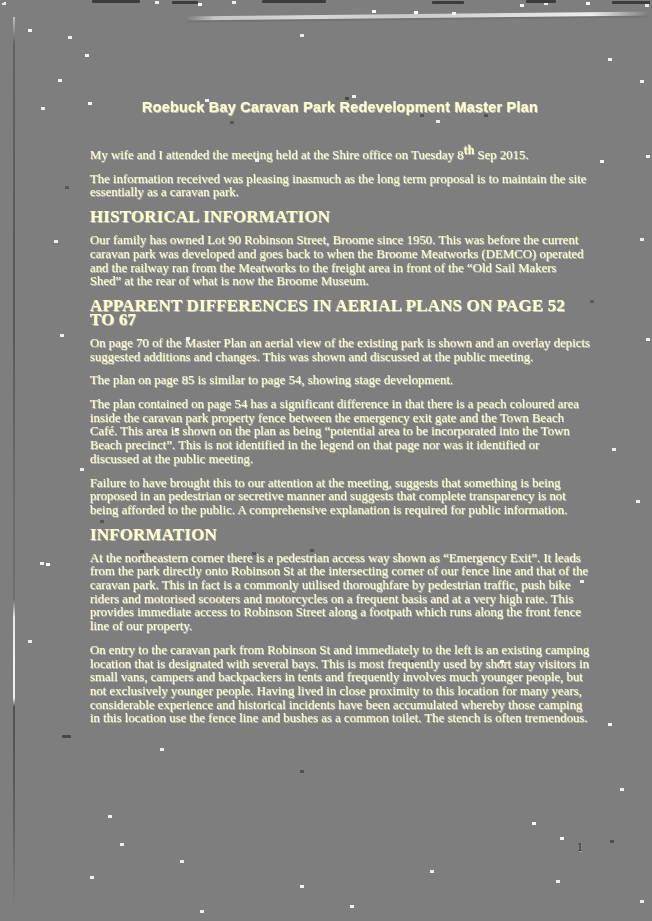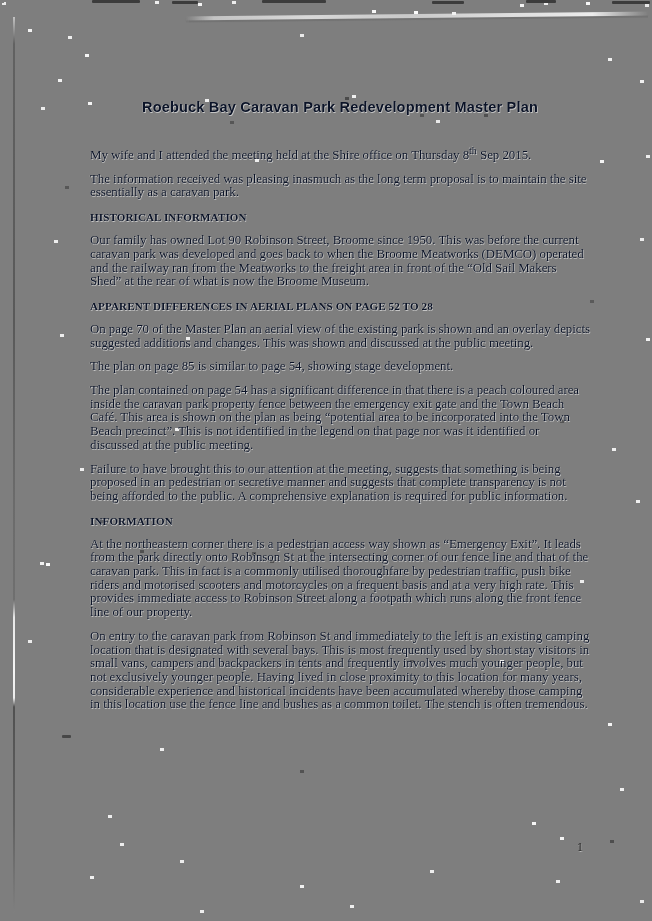--- a/index.html
+++ b/index.html
@@ -7,36 +7,36 @@
     width:652px;height:921px;
     background:#7e7e7e;
     font-family:"Liberation Serif", serif;
     overflow:hidden;
   }
   .scan{
     position:relative;width:652px;height:921px;background:#7e7e7e;overflow:hidden;
   }
   .content{
     position:absolute;left:90px;top:99px;width:500px;
-    color:#0f172a;
+    color:#fef9c3;
     font-size:12.8px;line-height:13.7px;
     text-shadow:0.7px 0.8px 0.6px rgba(255,255,255,0.55), -0.6px -0.4px 0.5px rgba(255,255,255,0.30);
     filter:blur(0.28px) contrast(1.04);
   }
   .title{
     font-family:"Liberation Sans", sans-serif;
     font-size:14.5px;font-weight:bold;letter-spacing:0.2px;
     text-align:center;margin:0 0 34px 0;line-height:16px;
   }
   p{margin:0 0 10px 0;}
   h2{
-    font-size:11px;font-weight:bold;letter-spacing:0.15px;
+    font-size:17px;font-weight:bold;letter-spacing:0.15px;
     margin:2px 0 10px 0;line-height:14px;
   }
-  sup{font-size:10px;line-height:0;}
+  sup{font-size:12px;line-height:0;font-weight:bold;}
   .pagenum{
     position:absolute;left:577px;top:840px;
     font-size:12px;color:#1d1d1d;
     text-shadow:0.6px 0.6px 0.5px rgba(255,255,255,0.5);
   }
   
   .v-streak{
     position:absolute;left:13px;top:17px;width:2px;height:896px;
     background:linear-gradient(to bottom,
       #c6c6c6 0%, #606060 3%, #5d5d5d 12%, #575757 34%, #6a6a6a 54%,
@@ -102,29 +102,29 @@
   <div class="dash t3"></div>
   <div class="dash t4"></div>
   <div class="dash t5"></div>
   <div class="dash t6"></div>
   <div class="dash m1"></div>
 
   <div class="content">
 
     <h1 class="title">Roebuck Bay Caravan Park Redevelopment Master Plan</h1>
 
-    <p><span>My wife and I attended the meeting held at the Shire office on Thursday 8</span><sup>th</sup><span> Sep 2015.</span></p>
+    <p><span>My wife and I attended the meeting held at the Shire office on Tuesday 8</span><sup>th</sup><span> Sep 2015.</span></p>
 
     <p>The information received was pleasing inasmuch as the long term proposal is to maintain the site essentially as a caravan park.</p>
 
     <h2>HISTORICAL INFORMATION</h2>
 
     <p>Our family has owned Lot 90 Robinson Street, Broome since 1950. This was before the current caravan park was developed and goes back to when the Broome Meatworks (DEMCO) operated and the railway ran from the Meatworks to the freight area in front of the “Old Sail Makers Shed” at the rear of what is now the Broome Museum.</p>
 
-    <h2>APPARENT DIFFERENCES IN AERIAL PLANS ON PAGE 52 TO 28</h2>
+    <h2>APPARENT DIFFERENCES IN AERIAL PLANS ON PAGE 52 TO 67</h2>
 
 
     <p>On page 70 of the Master Plan an aerial view of the existing park is shown and an overlay depicts suggested additions and changes. This was shown and discussed at the public meeting.</p>
 
     <p>The plan on page 85 is similar to page 54, showing stage development.</p>
 
     <p>The plan contained on page 54 has a significant difference in that there is a peach coloured area inside the caravan park property fence between the emergency exit gate and the Town Beach Café.  This area is shown on the plan as being “potential area to be incorporated into the Town Beach precinct”. This is not identified in the legend on that page nor was it identified or discussed at the public meeting.</p>
 
     <p>Failure to have brought this to our attention at the meeting, suggests that something is being proposed in an pedestrian or secretive manner and suggests that complete transparency is not being afforded to the public. A comprehensive explanation is required for public information.</p>
 

